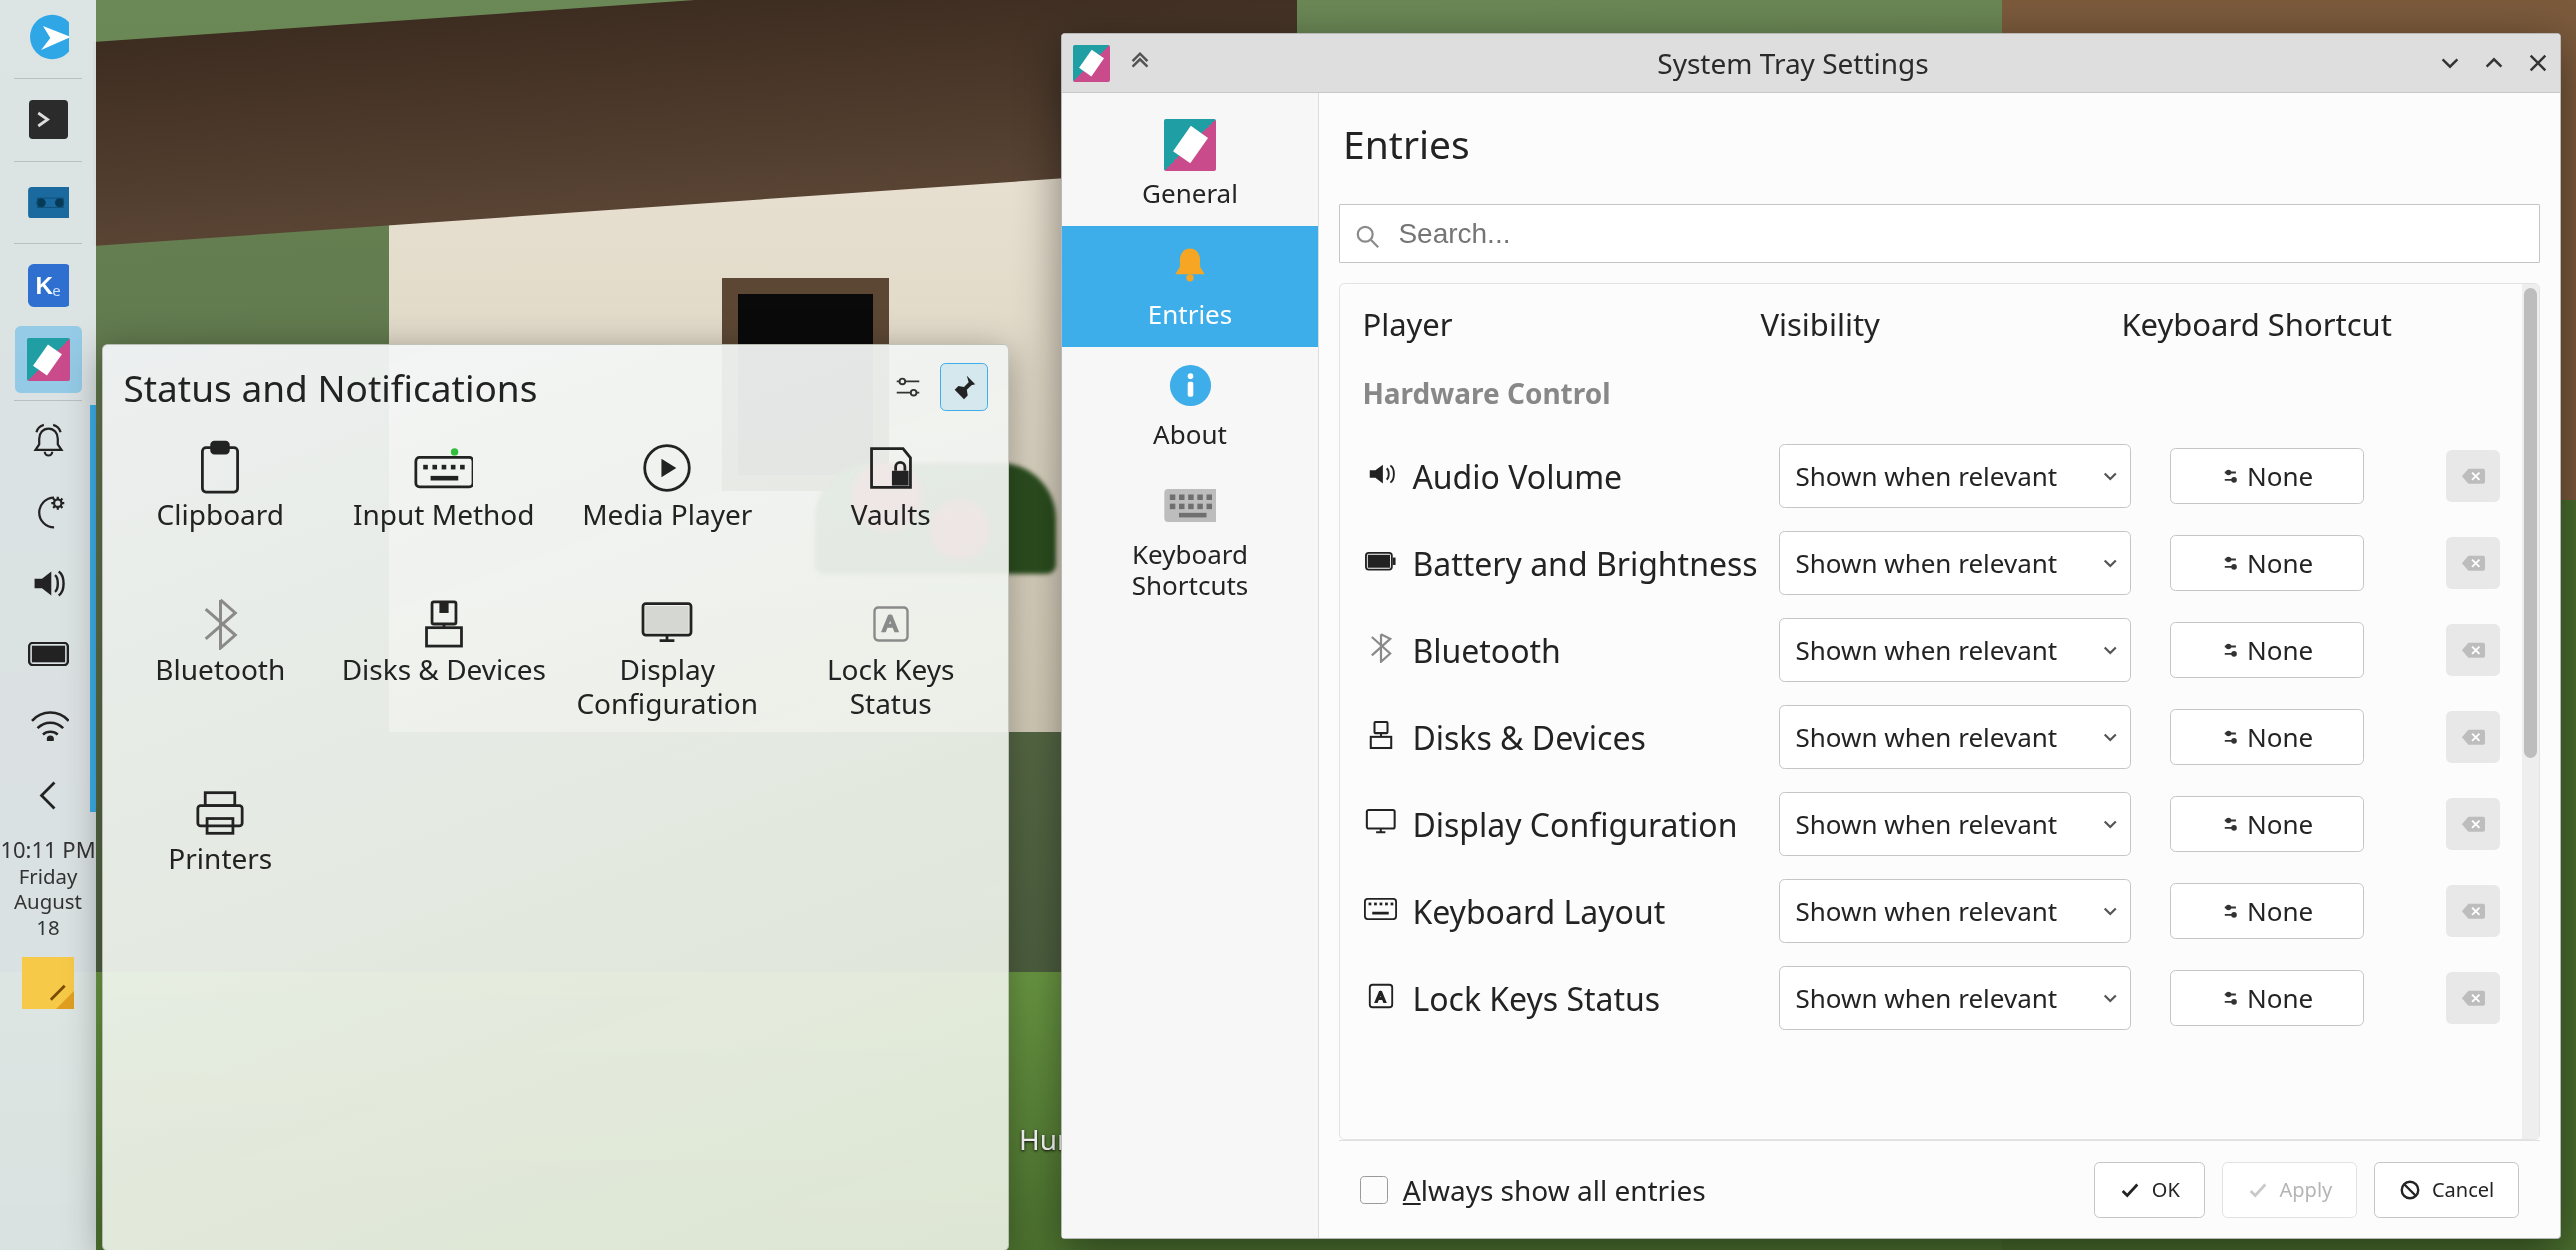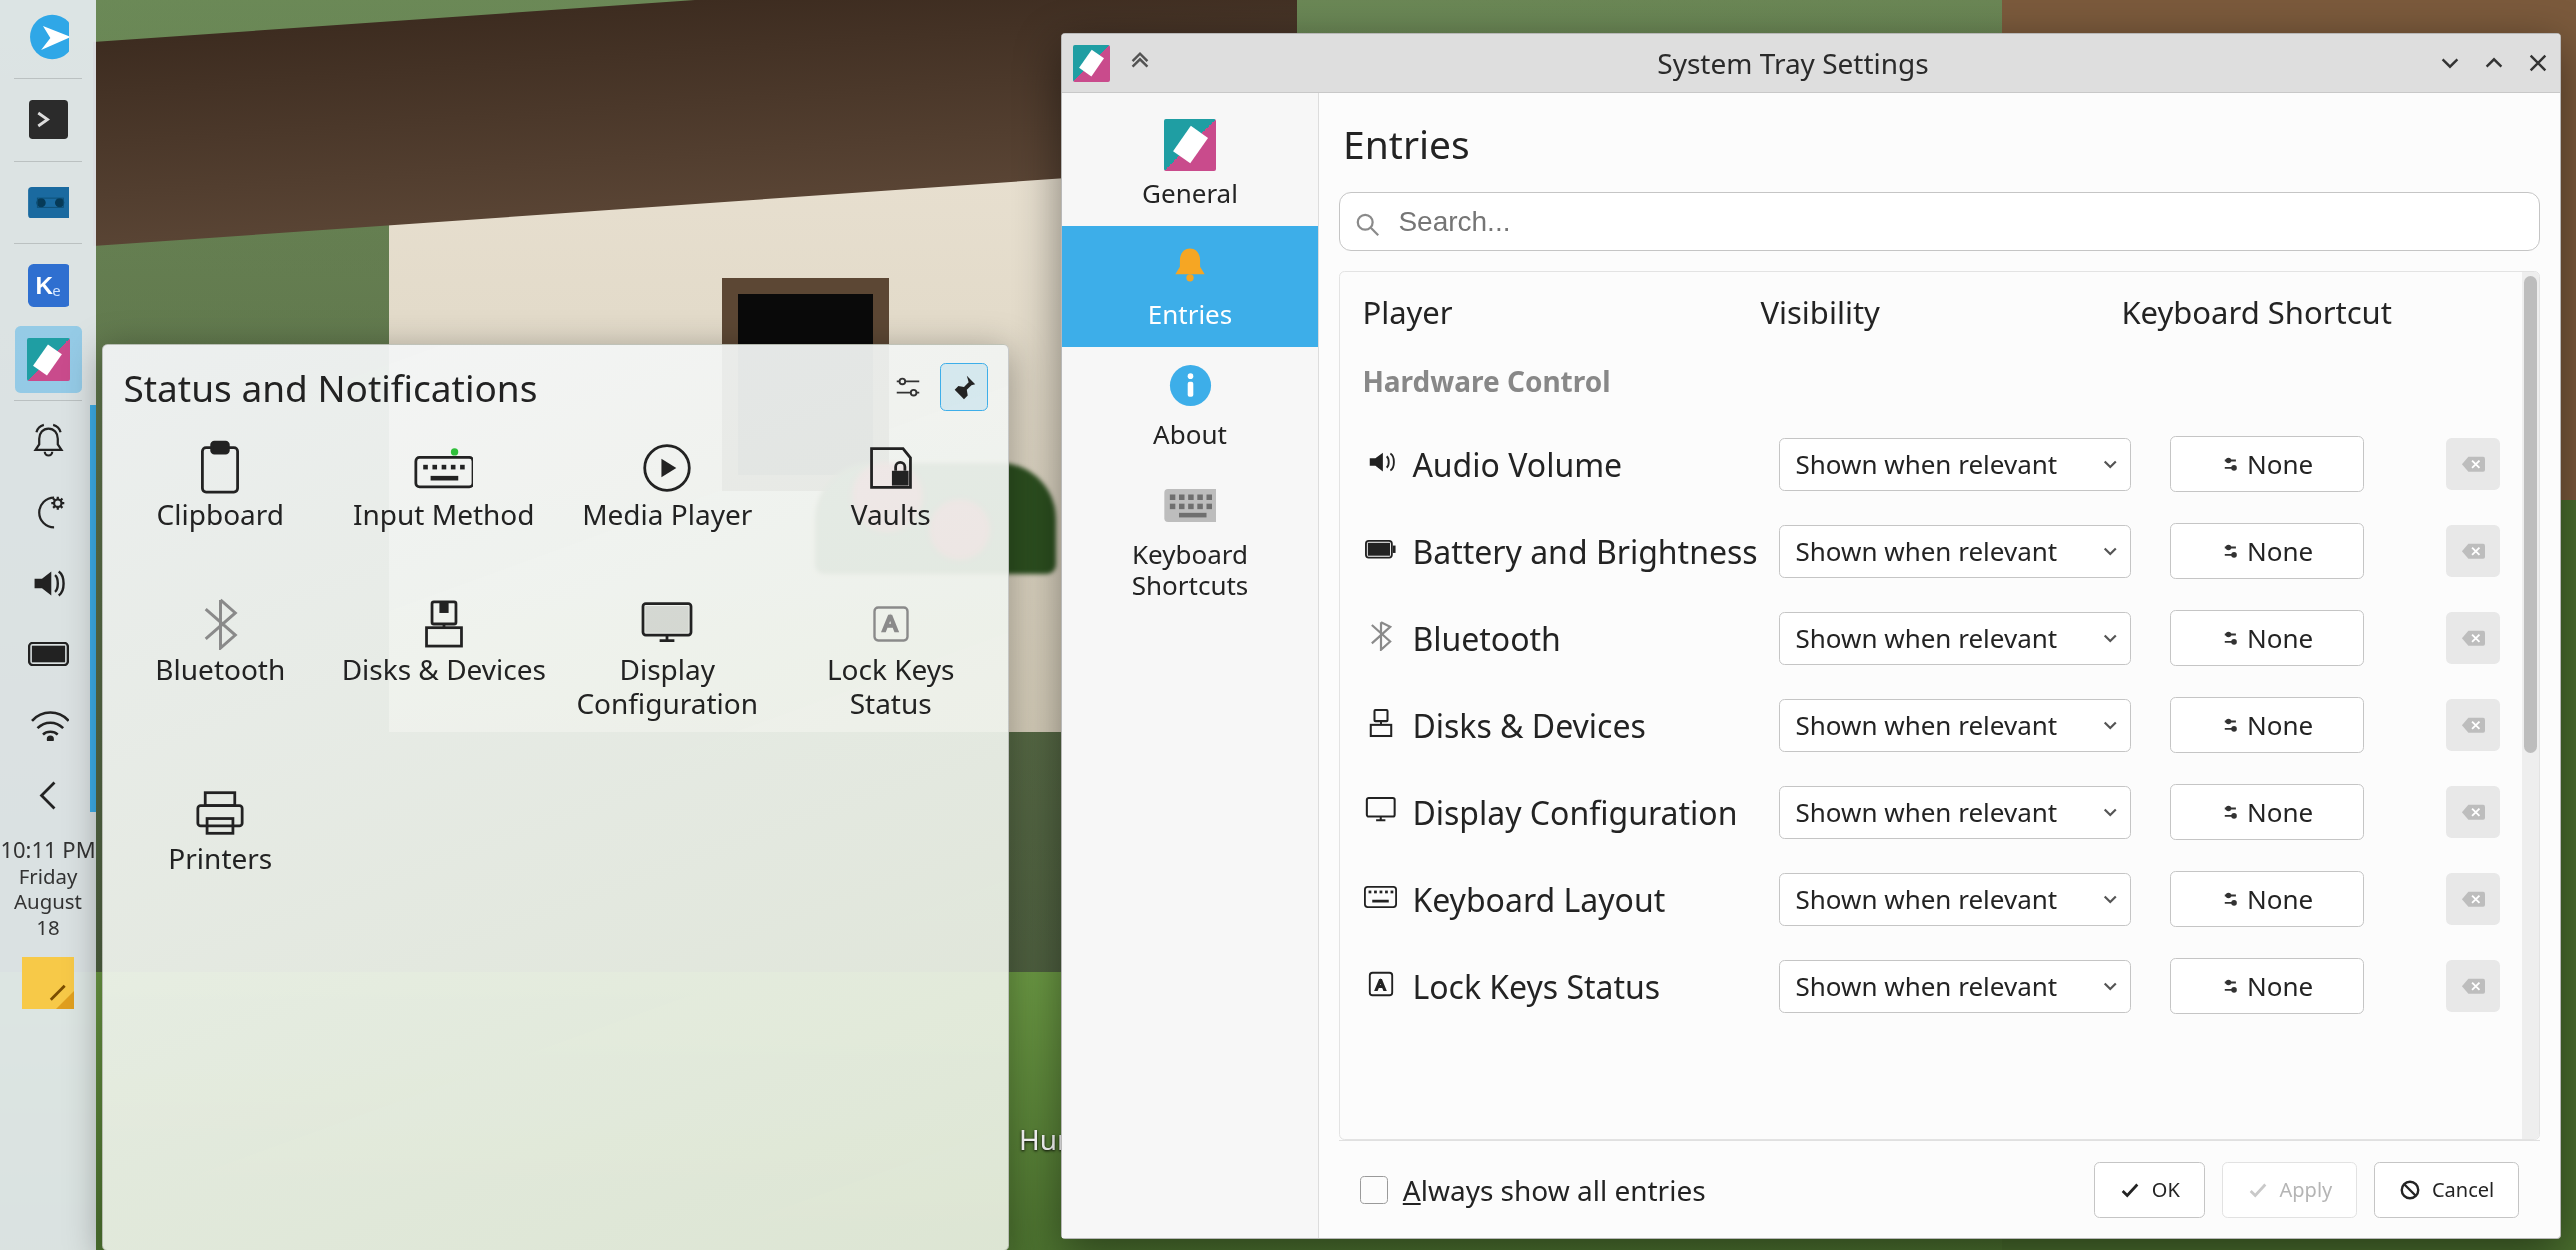--- a/index.html
+++ b/index.html
@@ -80,37 +80,37 @@
   .titlebar .wbtn{ width:44px;height:44px;display:flex;align-items:center;justify-content:center;cursor:pointer;}
   .win-body{ flex:1; display:flex; min-height:0;}
   .sidebar{ width:257px; background:#f7f7f7; border-right:0.9px solid #ddd; padding-top:13px;}
   .sb-item{ display:flex; flex-direction:column; align-items:center; gap:7.4px;
             padding:13px 5.6px 16.7px; cursor:pointer; color:#232323; font-size:26px;}
   .sb-item .ico{ width:52px;height:52px; display:flex;align-items:center;justify-content:center;}
   .sb-item.sel{ background:#3daee9; color:#fff;}
   .sb-item .lbl{ text-align:center; line-height:1.2;}
   .content{ flex:1; display:flex; flex-direction:column; padding:16.7px 20.4px 0; min-width:0;}
   .page-title{ font-size:39px; color:#232323; margin:7.4px 0 22px 3.7px;}
-  .search{ display:flex; align-items:center; border:0.9px solid #c5c5c5; border-radius:12px;
-           height:59px; padding:0 15px; color:#8a8a8a; font-size:28px; background:#fff;}
+  .search{ display:flex; align-items:center; border:0.9px solid #c5c5c5; border-radius:1px;
+           height:59px; padding:0 15px; color:#8a8a8a; font-size:28px; background:#fff;margin-top:12px;}
   .search .sico{ width:28px;height:28px;margin-right:13px;}
   .search input{ border:none; outline:none; font-size:28px; flex:1; color:#333; background:transparent;}
   .table-wrap{ flex:1; border:0.9px solid #e3e3e3; border-radius:5.6px; margin-top:20.4px;
                display:flex; min-height:0; overflow:hidden;}
   .table-scroll{ flex:1; overflow:hidden; position:relative;}
   .scrollbar{ width:16.7px; background:#eee; position:relative;}
   .scrollbar .thumb{ position:absolute; left:1.9px; right:1.9px; top:3.7px; height:55%;
                      background:#bdbdbd; border-radius:6.5px;}
   .thead{ display:flex; padding:18.5px 22px 22px; font-size:31px; color:#232323;}
   .thead .c1{flex:0 0 398px;} .thead .c2{flex:0 0 361px;} .thead .c3{flex:1;}
   .sect{ font-size:28px; color:#888; font-weight:bold; padding:7.4px 22px 20.4px;}
   .row{ display:flex; align-items:center; padding:0 22px; height:87px; gap:13px;}
   .row .ico{ width:37px; text-align:center; color:#333;}
   .row .name{ flex:0 0 354px; font-size:32px; color:#232323;}
-  .combo{ width:352px; height:53px; border:0.9px solid #c5c5c5; border-radius:5.6px; background:#fff;
+  .combo{ width:352px; height:64px; border:0.9px solid #c5c5c5; border-radius:5.6px; background:#fff;
           display:flex; align-items:center; padding:0 11px 0 15px; font-size:26px; color:#232323; cursor:pointer;}
   .combo .txt{flex:1;}
   .shortcut{ width:194px; height:56px; border:0.9px solid #c5c5c5; border-radius:5.6px; background:#fff;
              display:flex; align-items:center; justify-content:center; gap:5px; font-size:26px; color:#232323; cursor:pointer;}
   .clear{ width:54px; height:52px; border-radius:5.6px; background:#e8e8e8;
           display:flex; align-items:center;justify-content:center; cursor:pointer; margin-left:auto; color:#999;}
   .bottom-bar{ border-top:0.9px solid #e0e0e0; padding:20.4px 20.4px; display:flex; align-items:center;}
   .chk{ width:28px;height:28px;border:1.5px solid #9a9a9a;border-radius:4.6px;margin-right:15px;cursor:pointer;}
   .chklbl{ font-size:28px; color:#232323;}
   .chklbl u{text-decoration:underline;}

